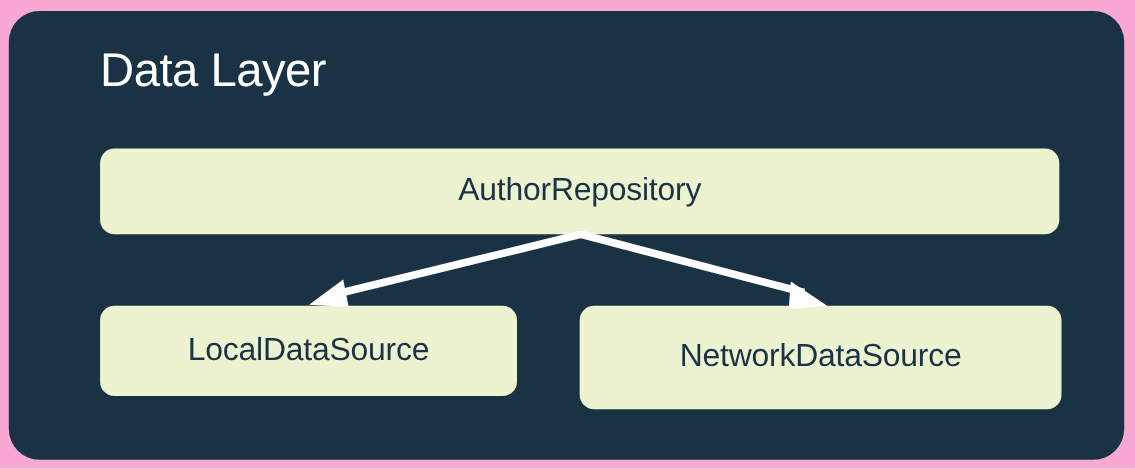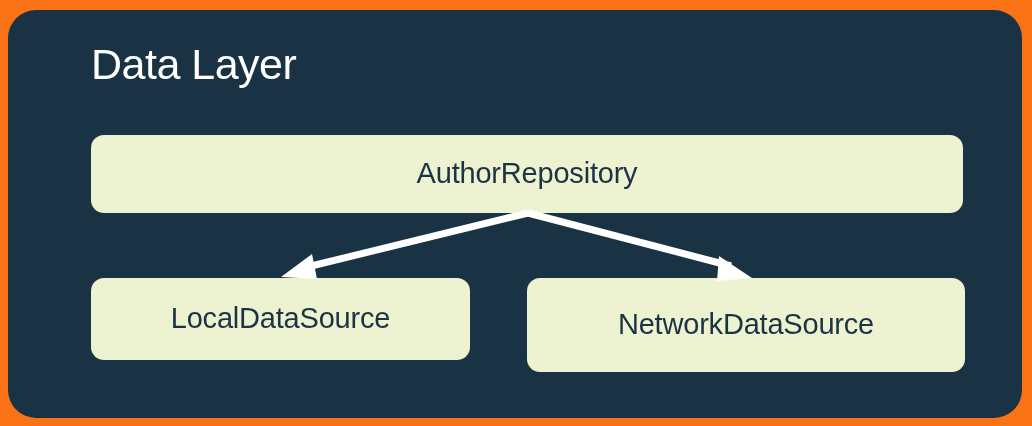--- a/index.html
+++ b/index.html
@@ -10,21 +10,21 @@
   }
   body {
     font-family: "Liberation Sans", sans-serif;
     -webkit-font-smoothing: antialiased;
   }
 
   #canvas {
     position: relative;
     width: 1032px;
     height: 426px;
-    background: #f97316;
+    background: #f9a8d4;
     overflow: hidden;
   }
 
   
   .layer-container {
     position: absolute;
     left: 8px;
     top: 10px;
     width: 1014px;
     height: 408px;

